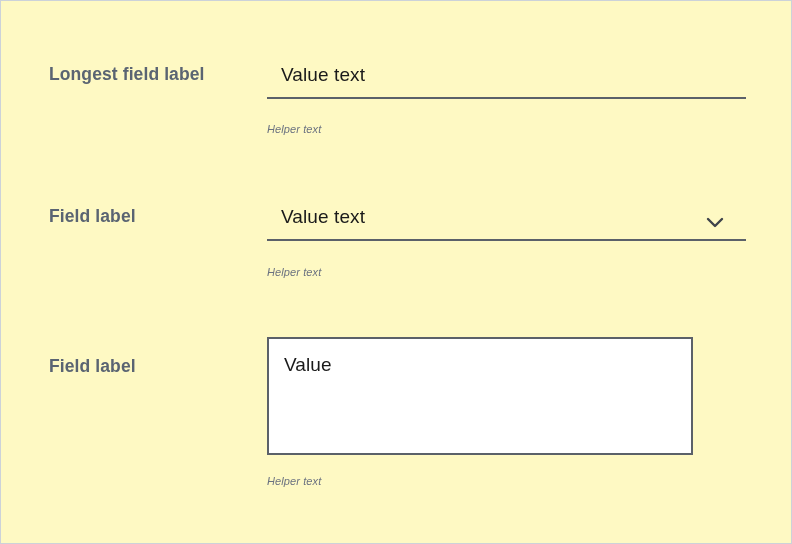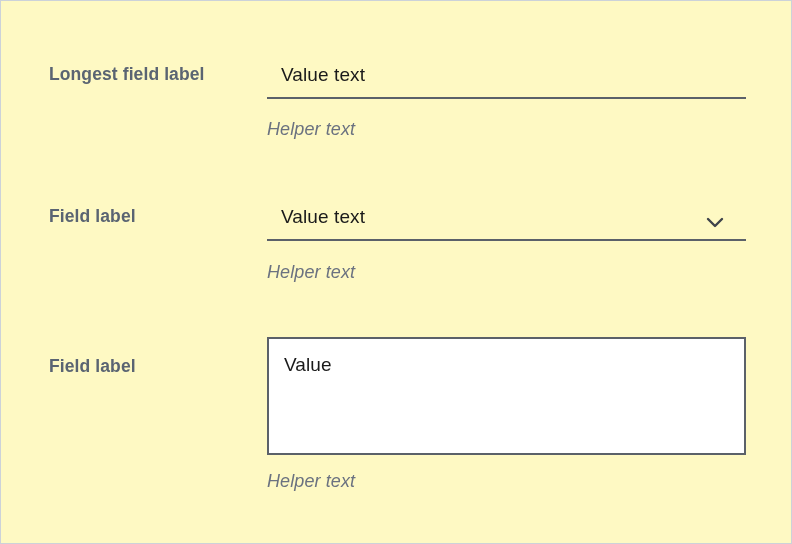--- a/index.html
+++ b/index.html
@@ -78,40 +78,40 @@
     height: 26px;
     display: flex;
     align-items: center;
     justify-content: center;
   }
   .chevron-slot svg { display: block; }
 
   
   .box-input {
     box-sizing: border-box;
-    width: 479px;
+    width: 426px;
     height: 118px;
     border: 2px solid #5b6169;
     background: #ffffff;
   }
   .box-input .value {
     color: #1a1a1a;
     font-size: 19px;
     font-weight: 400;
     line-height: 24px;
     letter-spacing: 0.1px;
     padding: 14px 0 0 15px;
     white-space: pre-wrap;
   }
 
   .helper-text {
     position: absolute;
     left: 266px;
     color: #6b7280;
-    font-size: 18px;
+    font-size: 11px;
     font-style: italic;
     font-weight: 400;
     line-height: 21px;
     letter-spacing: 0.1px;
     white-space: nowrap;
   }
 </style>
 </head>
 <body>
 

